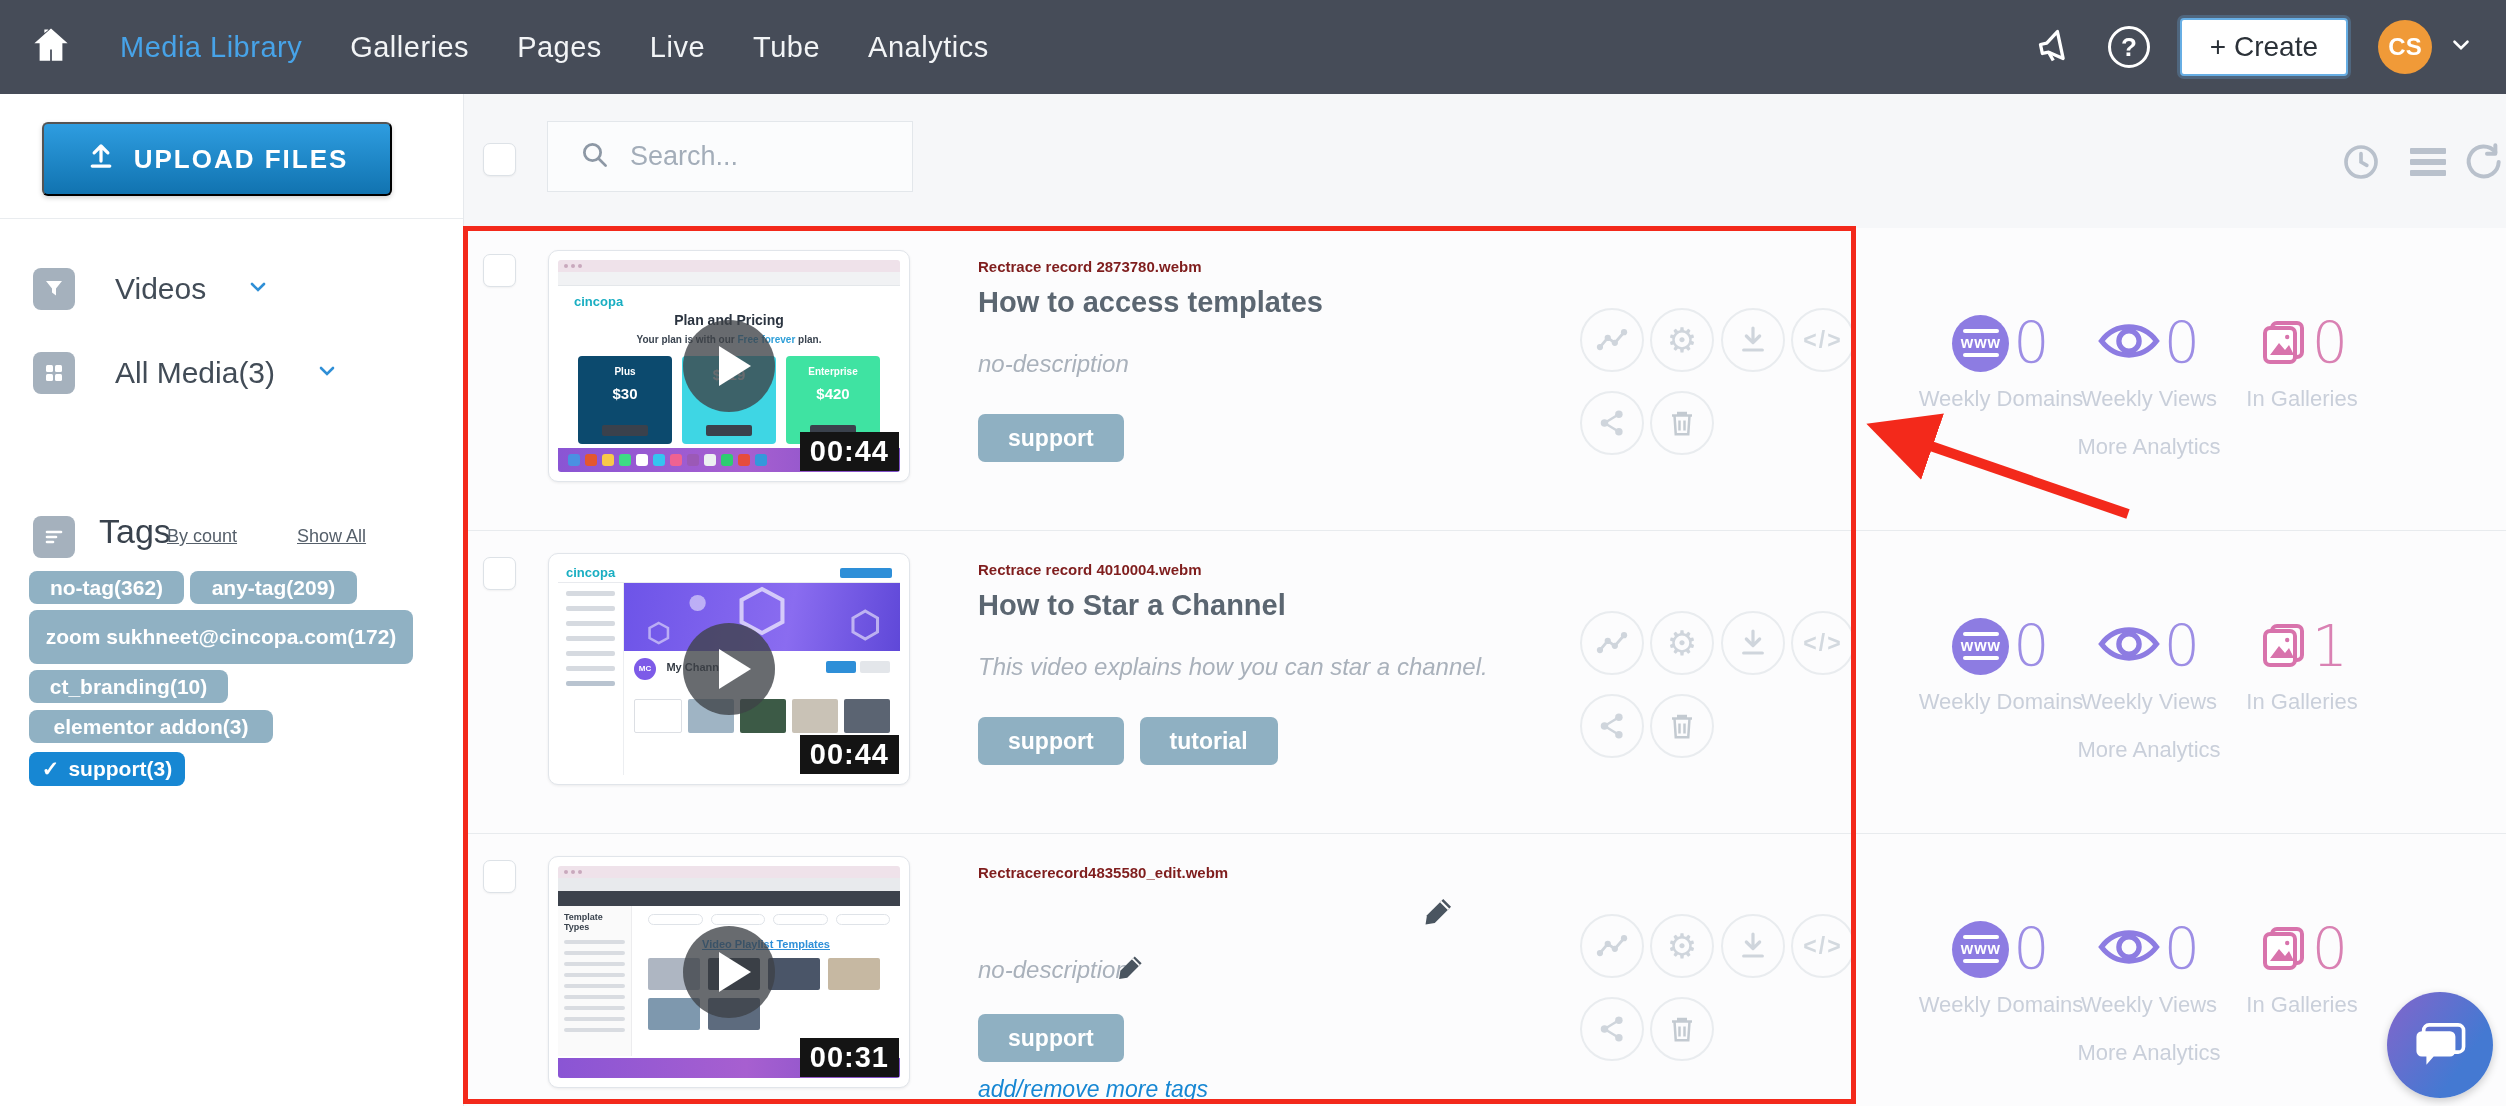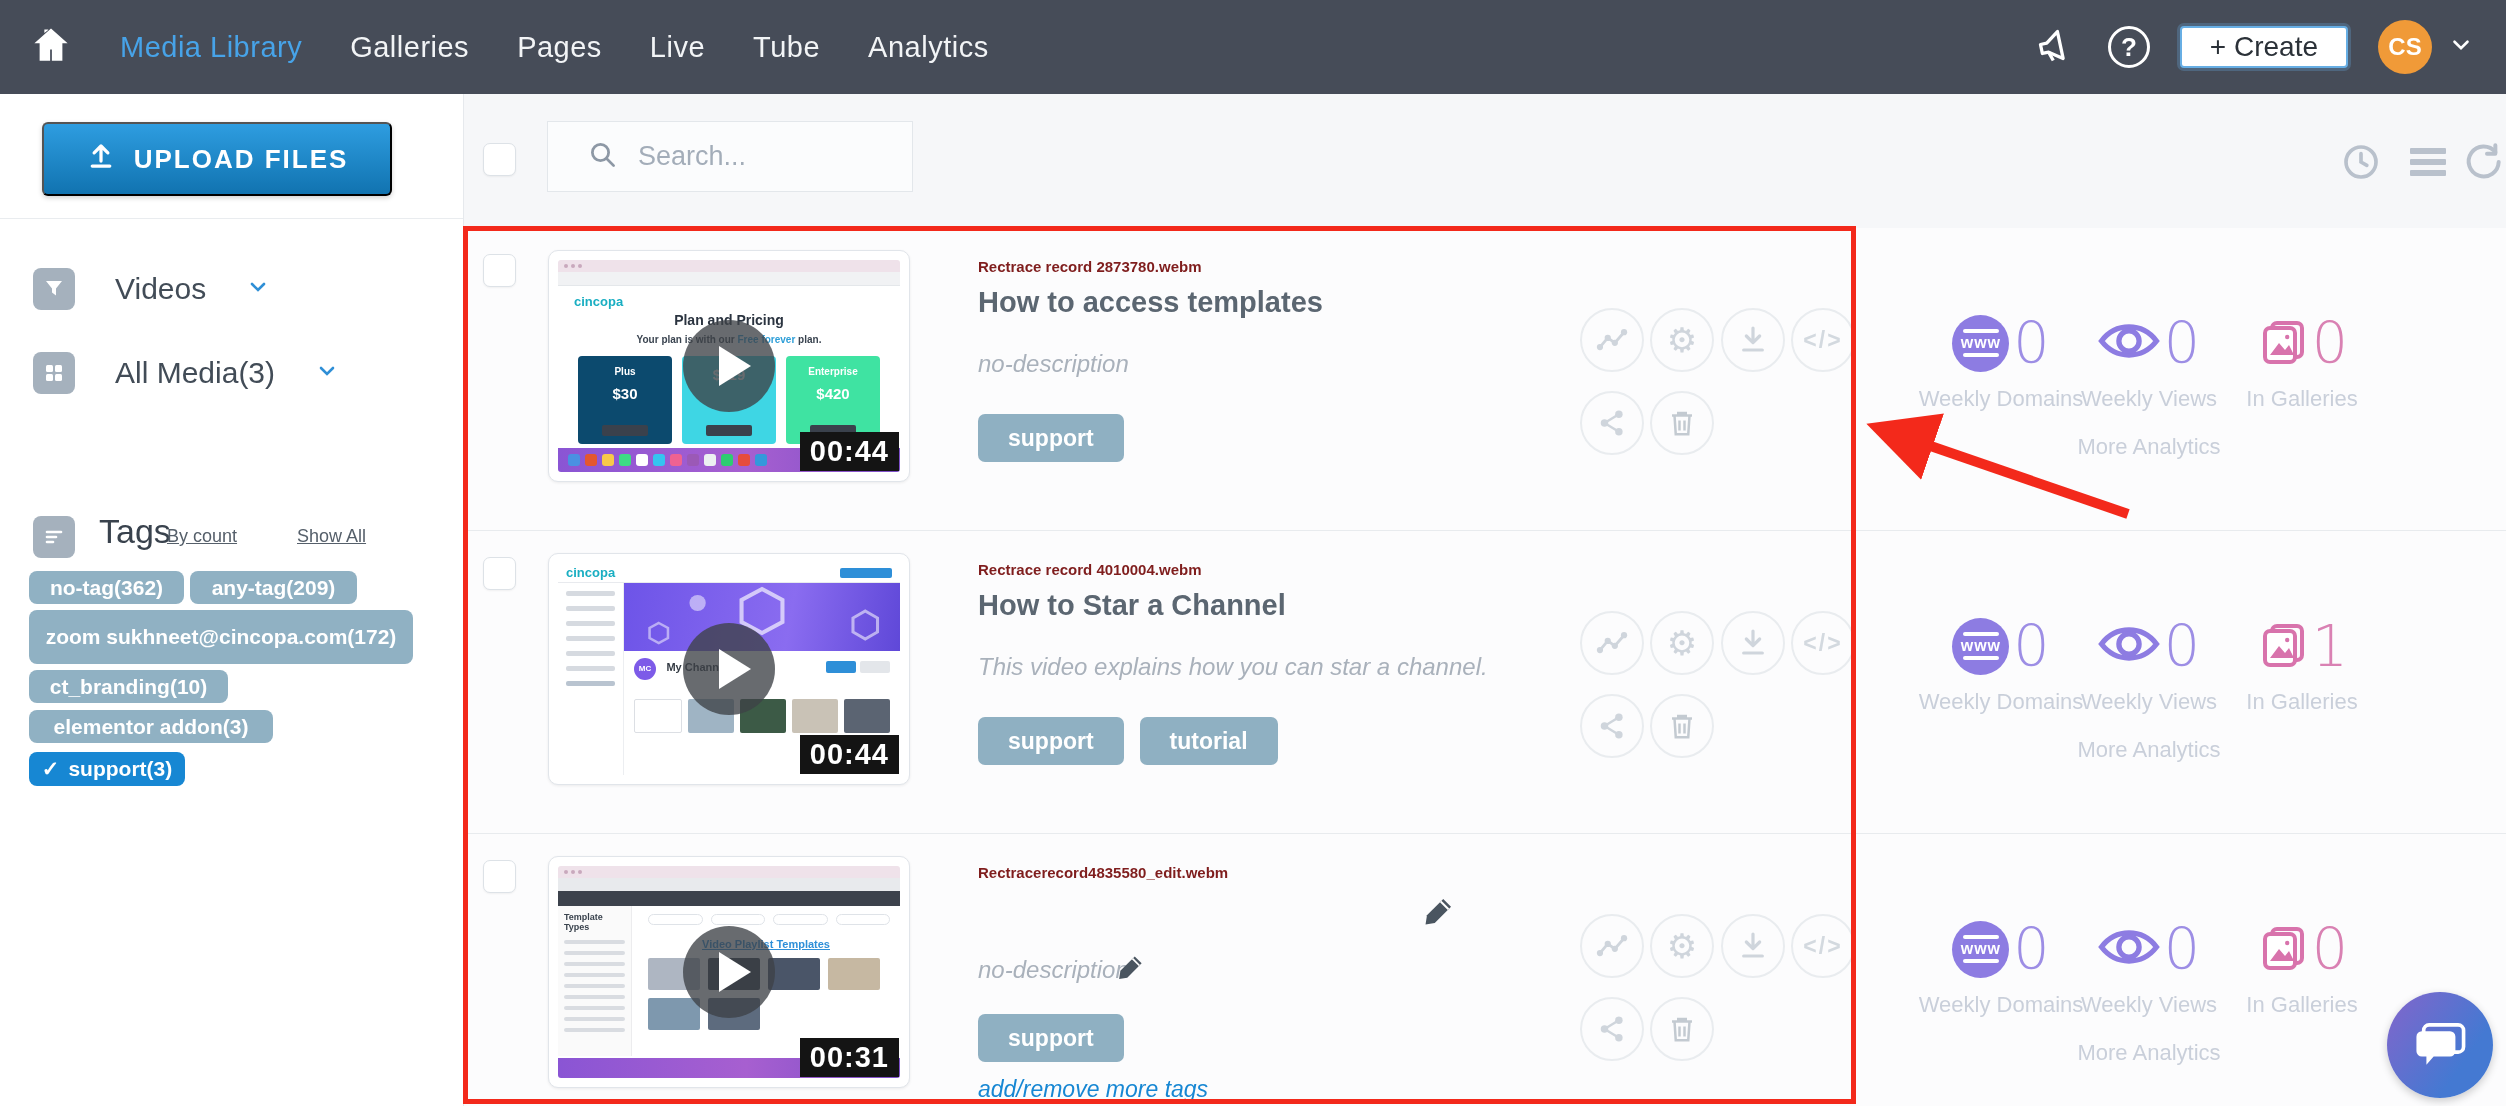--- a/index.html
+++ b/index.html
@@ -10,21 +10,21 @@
   
   .navbar { position:absolute; top:0; left:0; right:0; height:94px; background:#464c58;
             display:flex; align-items:center; z-index:5; }
   .nav-left { display:flex; align-items:center; gap:48px; padding-left:30px; }
   .home-ic { width:42px; height:42px; }
   .nav-item { font-size:29px; color:#f2f4f6; letter-spacing:.5px; cursor:pointer; }
   .nav-item.active { color:#47a3e8; }
   .nav-right { margin-left:auto; display:flex; align-items:center; gap:30px; padding-right:32px; }
   .q-ic { width:42px; height:42px; border:3px solid #fff; border-radius:50%; color:#fff;
           font-size:26px; font-weight:bold; display:flex; align-items:center; justify-content:center; }
-  .btn-create { height:42px; padding:16px 28px; background:#fff; border:2px solid #67aee4; border-radius:4px;
+  .btn-create { height:58px; padding:16px 28px; background:#fff; border:2px solid #67aee4; border-radius:4px;
                 box-shadow:0 0 0 3px rgba(103,174,228,.28); font-size:28px; color:#2b3138; font-weight:500;
                 display:flex; align-items:center; cursor:pointer; }
   .btn-upgrade { height:58px; padding:0 24px; background:#fff; border:none; border-radius:4px;
                  font-size:28px; color:#5b6570; display:flex; align-items:center; gap:14px; cursor:pointer; }
   .avatar { width:54px; height:54px; border-radius:50%; background:#f09a38; color:#fff; font-weight:bold;
             font-size:24px; display:flex; align-items:center; justify-content:center; }
   .nav-right .chev { margin-left:-14px; }
 
   
   .sidebar { position:absolute; top:94px; left:0; width:464px; bottom:0; background:#fff;
@@ -56,21 +56,21 @@
   .p5 { left:29px; top:616px; width:244px; height:33px; }
   .p6 { left:29px; top:658px; width:156px; height:34px; }
 
   
   .main { position:absolute; left:464px; top:94px; right:0; bottom:0; background:#fcfcfd; }
   .toolbar { position:absolute; top:0; left:0; right:0; height:134px; background:#f6f7f9; }
   .cbx { position:absolute; width:33px; height:33px; background:#fff; border:1px solid #dde2e7;
          border-radius:7px; box-shadow:0 1px 2px rgba(0,0,0,.05); cursor:pointer; }
   .toolbar .cbx { left:19px; top:49px; }
   .searchbox { position:absolute; left:83px; top:27px; width:366px; height:71px; background:#fbfcfd;
-               border:1px solid #e3e7eb; display:flex; align-items:center; padding-left:40px; gap:20px; }
+               border:1px solid #e3e7eb; display:flex; align-items:center; padding-left:32px; gap:20px; }
   .search-input { border:none; outline:none; background:transparent; font-size:27px; color:#5b6671;
                   width:250px; font-family:"Liberation Sans",sans-serif; }
   .search-input::placeholder { color:#a3adb9; }
   .tool-ic { position:absolute; top:46px; width:44px; height:44px; cursor:pointer;
              display:flex; align-items:center; justify-content:center; }
   .ic-clock { left:1875px; } .ic-list { left:1942px; } .ic-refresh { left:1996px; }
   .hamb { width:36px; height:28px; display:flex; flex-direction:column; justify-content:space-between; }
   .hamb i { display:block; height:6px; background:#b9c1cc; border-radius:1px; }
 
   

